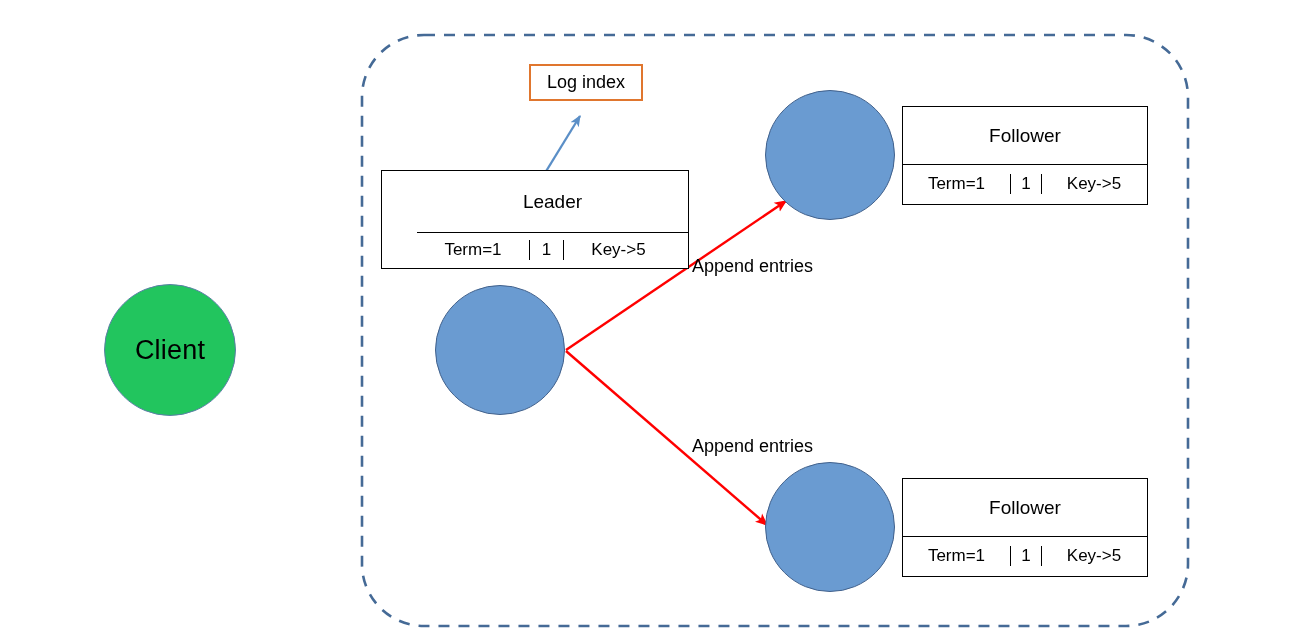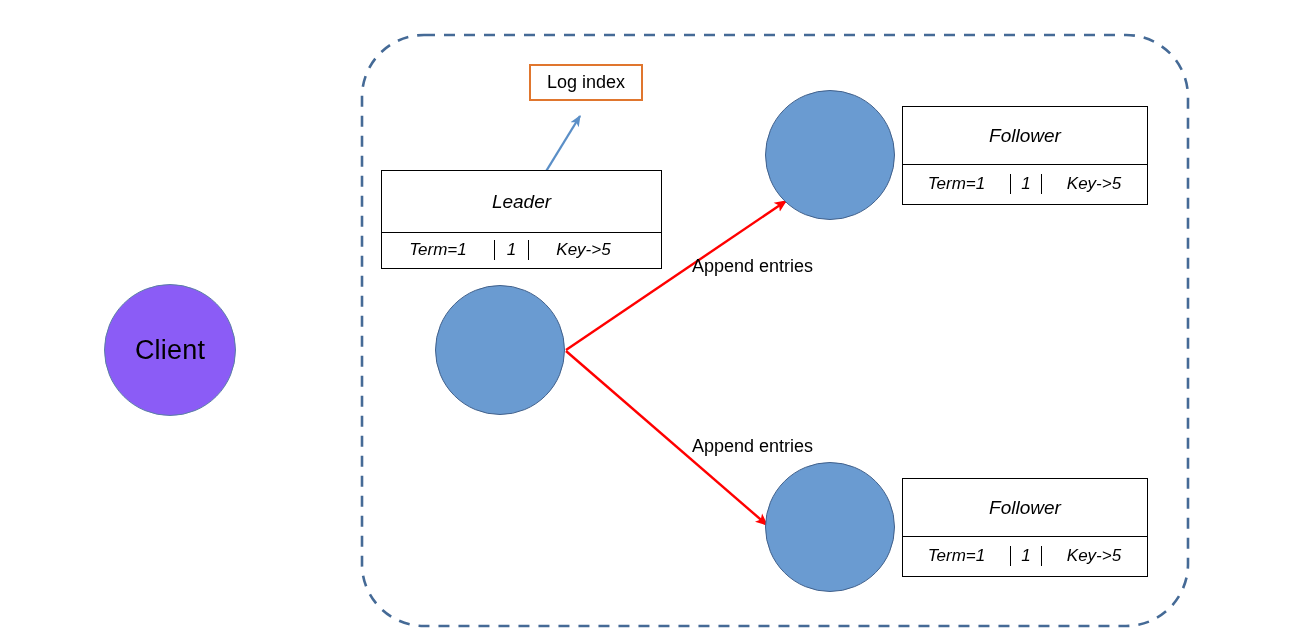--- a/index.html
+++ b/index.html
@@ -33,21 +33,21 @@
     box-sizing: border-box;
     display: flex;
     align-items: center;
     justify-content: center;
   }
   .client-circle {
     left: 104px;
     top: 284px;
     width: 132px;
     height: 132px;
-    background: #8b5cf6;
+    background: #22c55e;
     border: 1.4px solid #5B7FA6;
   }
   .client-label {
     font-size: 27px;
     color: #000000;
     letter-spacing: 0.2px;
   }
   .leader-circle {
     left: 435px;
     top: 285px;
@@ -72,21 +72,20 @@
     background: #6A9BD1;
     border: 1.4px solid #41618C;
   }
 
   
   .node-table {
     position: absolute;
     box-sizing: border-box;
     border: 1.6px solid #000000;
     background: #ffffff;
-    font-style: italic;
   }
   .node-table .title-row {
     box-sizing: border-box;
     display: flex;
     align-items: center;
     justify-content: center;
     border-bottom: 1.6px solid #000000;
     color: #000000;
   }
   .node-table .entry-row {
@@ -103,22 +102,23 @@
     border-right: 1.6px solid #000000;
   }
   .node-table .entry-row .cell:last-child {
     border-right: none;
   }
 
   
   .leader-table {
     left: 381px;
     top: 170px;
-    width: 281px;
+    width: 308px;
     height: 99px;
+    padding-left: 35px;
   }
   .leader-table .title-row {
     height: 62px;
     font-size: 19px;
   }
   .leader-table .entry-row {
     height: 34px;
     font-size: 17px;
   }
   .leader-table .entry-row .cell.c0 { width: 113px; }

